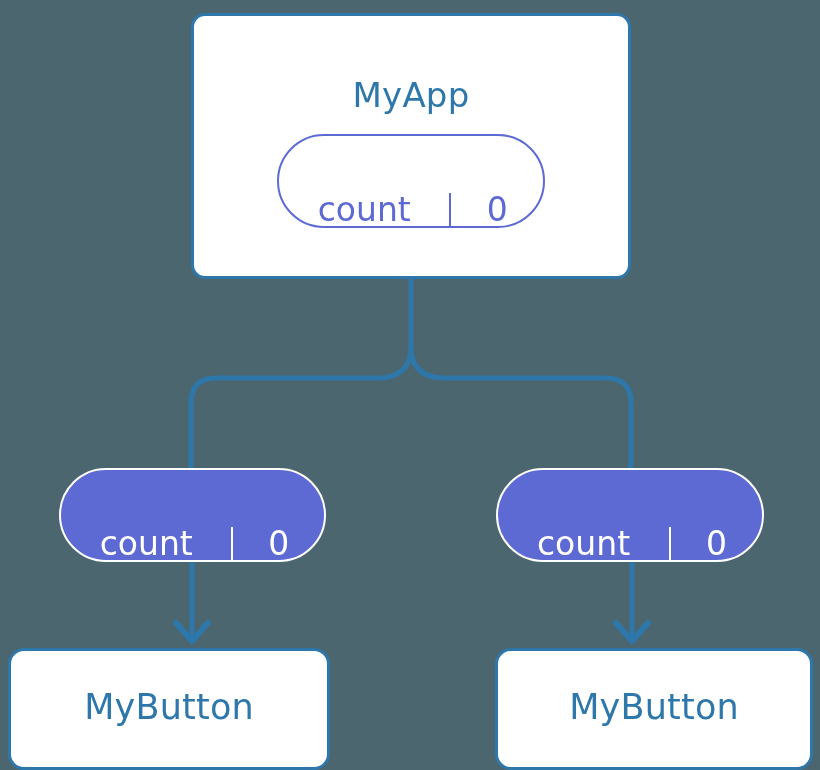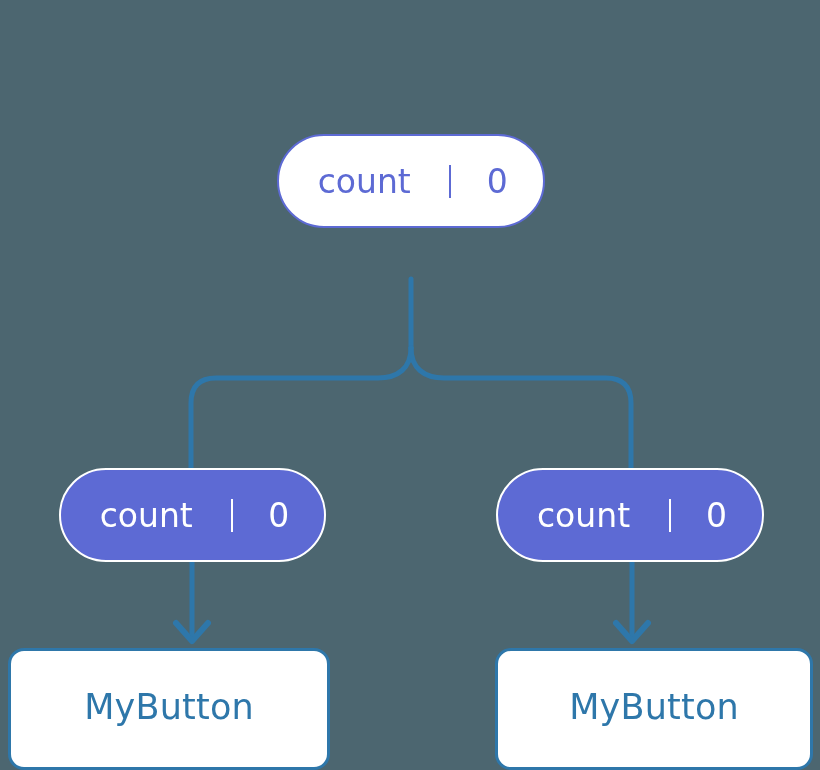--- a/index.html
+++ b/index.html
@@ -82,21 +82,21 @@
   }
   .leaf-title {
     top: 36px;
     font-size: 35px;
   }
 
   
   .capsule {
     position: absolute;
     display: flex;
-    align-items: center;
+    align-items: flex-end;
     box-sizing: border-box;
     border-radius: 999px;
     overflow: hidden;
     z-index: 3;
   }
   .capsule .cap-key,
   .capsule .cap-val {
     display: flex;
     align-items: center;
     justify-content: center;
@@ -170,20 +170,23 @@
 
     <path d="M 411 348 C 411 368 424 378 444 378 L 606 378 Q 631 378 631 403 L 631 470" fill="none" stroke="#2e77aa" stroke-width="5" stroke-linecap="round"></path>
 
     <path d="M 192 560 L 192 641" fill="none" stroke="#2e77aa" stroke-width="5" stroke-linecap="round"></path>
     <path d="M 176 623 L 192 641 L 208 623" fill="none" stroke="#2e77aa" stroke-width="6" stroke-linecap="round" stroke-linejoin="round"></path>
 
     <path d="M 632 560 L 632 641" fill="none" stroke="#2e77aa" stroke-width="5" stroke-linecap="round"></path>
     <path d="M 616 623 L 632 641 L 648 623" fill="none" stroke="#2e77aa" stroke-width="6" stroke-linecap="round" stroke-linejoin="round"></path>
   </svg>
 
+  <div class="comp-box" id="root-box">
+    <div class="comp-title" id="root-title">MyApp</div>
+  </div>
 
   <div class="capsule capsule--outline" id="root-capsule">
     <div class="cap-key">count</div>
     <div class="cap-val">0</div>
   </div>
 
   <div class="capsule capsule--filled mid-capsule" id="mid-capsule-left">
     <div class="cap-key">count</div>
     <div class="cap-val">0</div>
   </div>

